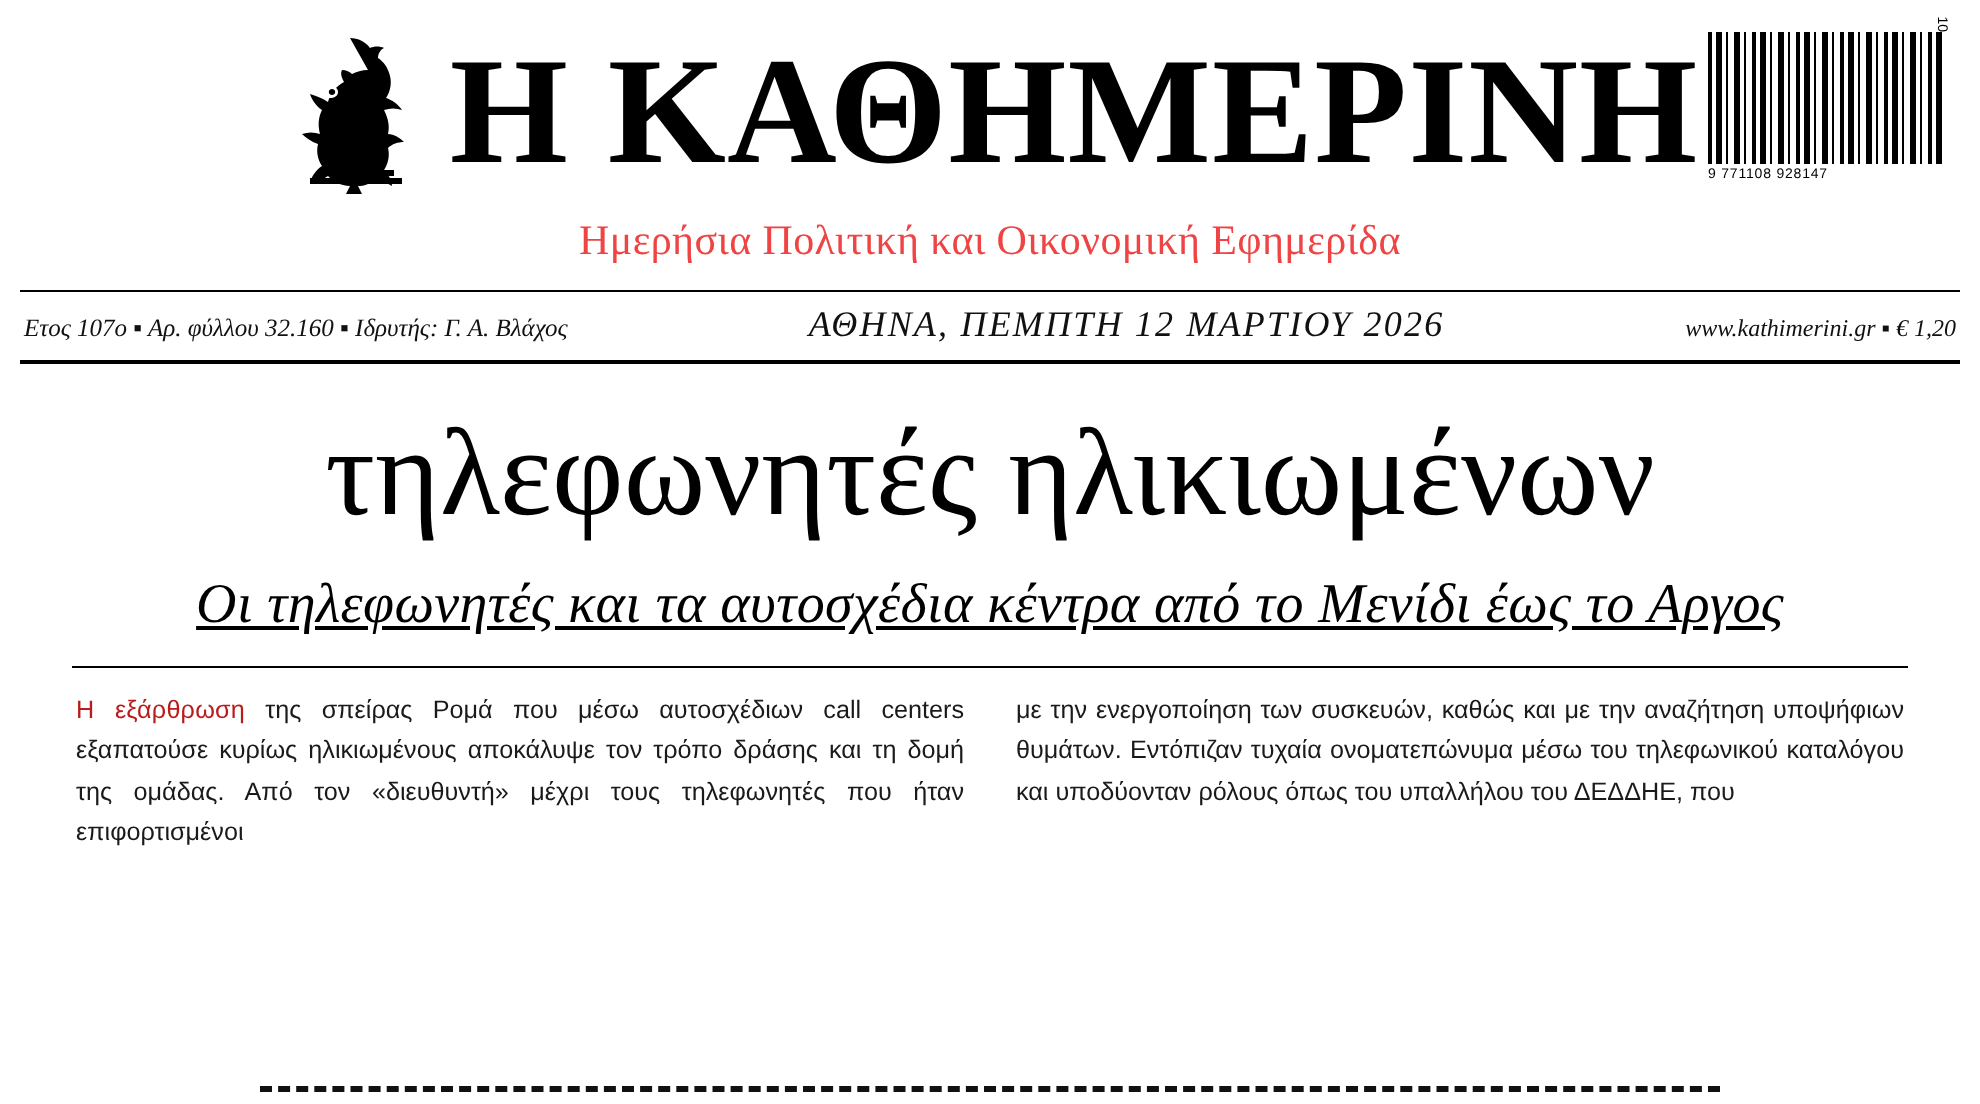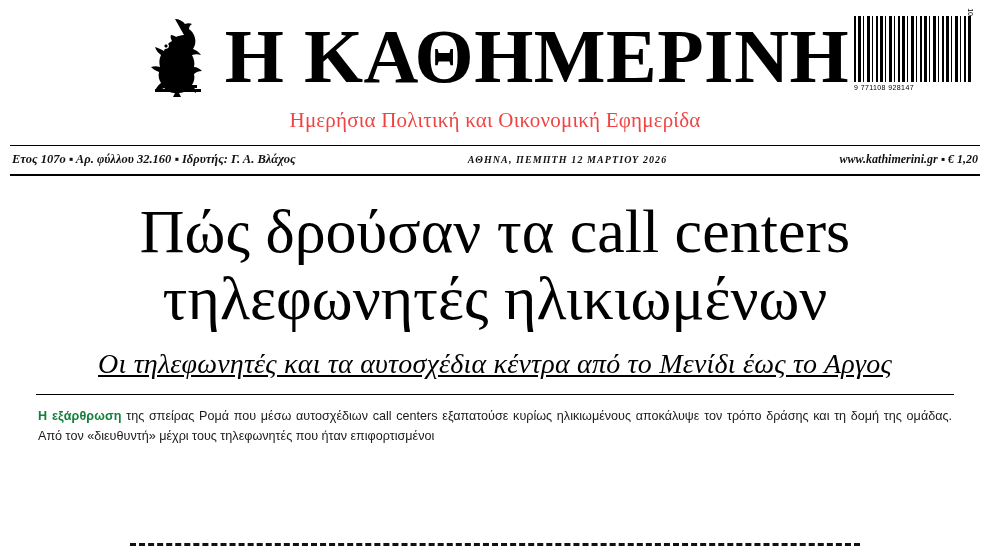--- a/index.html
+++ b/index.html
@@ -106,31 +106,30 @@
     margin: 12px 10px 0 10px;
   }
 
   
   .infobar {
     display: flex;
     align-items: baseline;
     justify-content: space-between;
     padding: 6px 12px 7px 12px;
     font-size: 12.5px;
-    font-weight: bold;
   }
   .infobar-left {
     font-style: italic;
     font-size: 12.5px;
     white-space: nowrap;
   }
   .infobar-center {
     font-style: italic;
     letter-spacing: 1.1px;
-    font-size: 10px;
+    font-size: 18px;
     white-space: nowrap;
     text-align: center;
     flex: 1;
   }
   .infobar-right {
     font-style: italic;
     font-size: 12px;
     white-space: nowrap;
   }
 
@@ -176,22 +175,22 @@
     font-family: "Liberation Sans", sans-serif;
   }
   .col {
     flex: 1 1 0;
     font-size: 12.6px;
     line-height: 1.62;
     text-align: justify;
     color: #1a1a1a;
   }
   .lede-tag {
-    font-weight: bold;
-    color: #15803d;
+    font-weight: normal;
+    color: #b91c1c;
     letter-spacing: 0.1px;
   }
   .pagref { font-weight: bold; }
 
   
   .dashed-rule {
     position: absolute;
     left: 130px;
     right: 130px;
     bottom: 6px;
@@ -232,30 +231,32 @@
 
   <div class="infobar">
     <div class="infobar-left">Ετος 107ο ▪ Αρ. φύλλου 32.160 ▪ Ιδρυτής: Γ. Α. Βλάχος</div>
     <div class="infobar-center">ΑΘΗΝΑ, ΠΕΜΠΤΗ 12 ΜΑΡΤΙΟΥ 2026</div>
     <div class="infobar-right">www.kathimerini.gr ▪ € 1,20</div>
   </div>
 
   <hr class="rule-thick">
 
   <h1 class="headline">
-    <span>Πώς δρούσαν τα call centers</span>
     <span class="line2">τηλεφωνητές ηλικιωμένων</span>
   </h1>
 
   <div class="deck">Οι τηλεφωνητές και τα αυτοσχέδια κέντρα από το Μενίδι έως το Αργος</div>
 
   <hr class="rule-after-deck">
 
   <div class="columns">
     <div class="col">
       <span class="lede-tag">Η εξάρθρωση</span>
       <span>της σπείρας Ρομά που μέσω αυτοσχέδιων call centers εξαπατούσε κυρίως ηλικιωμένους αποκάλυψε τον τρόπο δράσης και τη δομή της ομάδας. Από τον «διευθυντή» μέχρι τους τηλεφωνητές που ήταν επιφορτισμένοι</span>
     </div>
+    <div class="col">
+      <span>με την ενεργοποίηση των συσκευών, καθώς και με την αναζήτηση υποψήφιων θυμάτων. Εντόπιζαν τυχαία ονοματεπώνυμα μέσω του τηλεφωνικού καταλόγου και υποδύονταν ρόλους όπως του υπαλλήλου του ΔΕΔΔΗΕ, που</span>
+    </div>
   </div>
 
   <div class="dashed-rule"></div>
 
 </div>
 
 </body></html>

